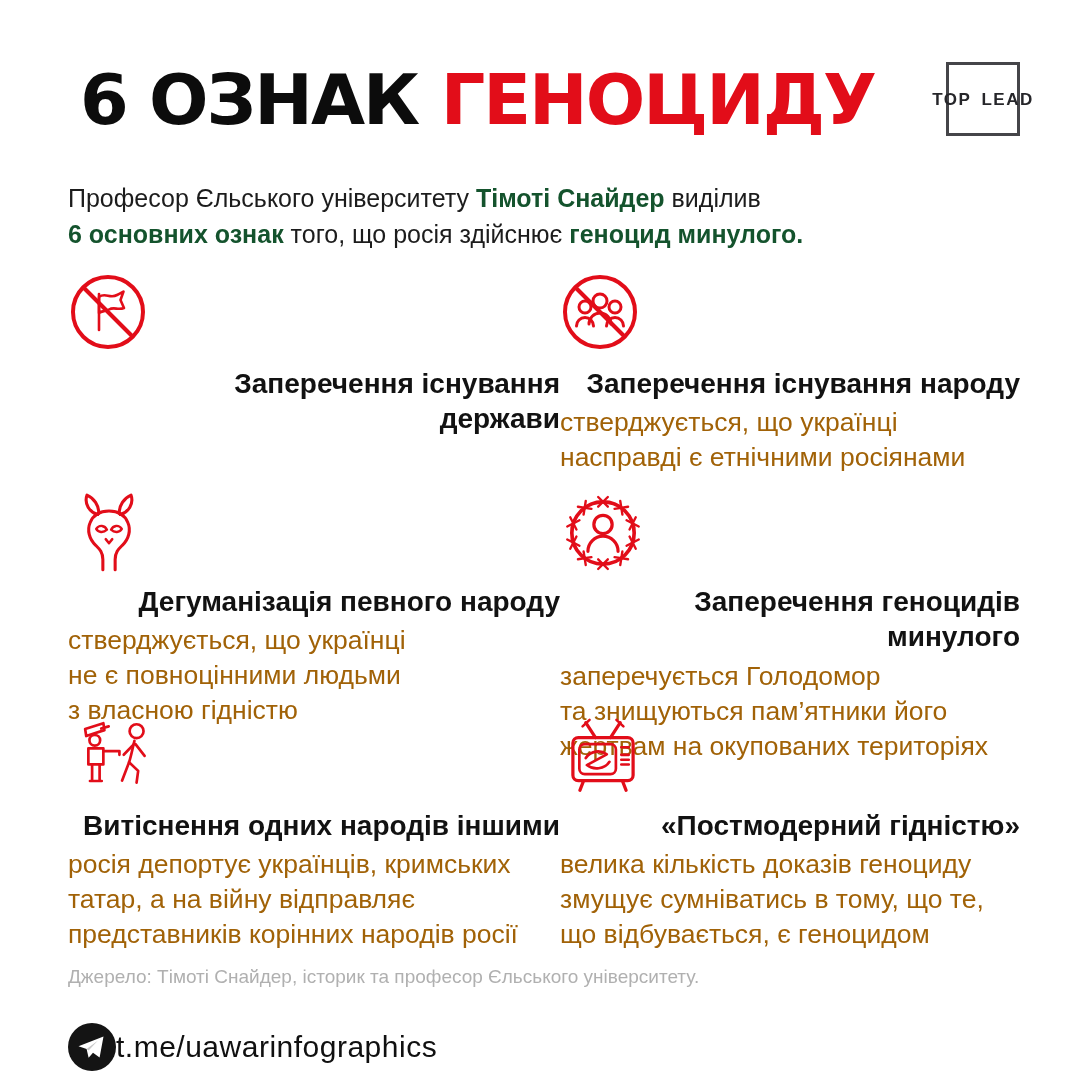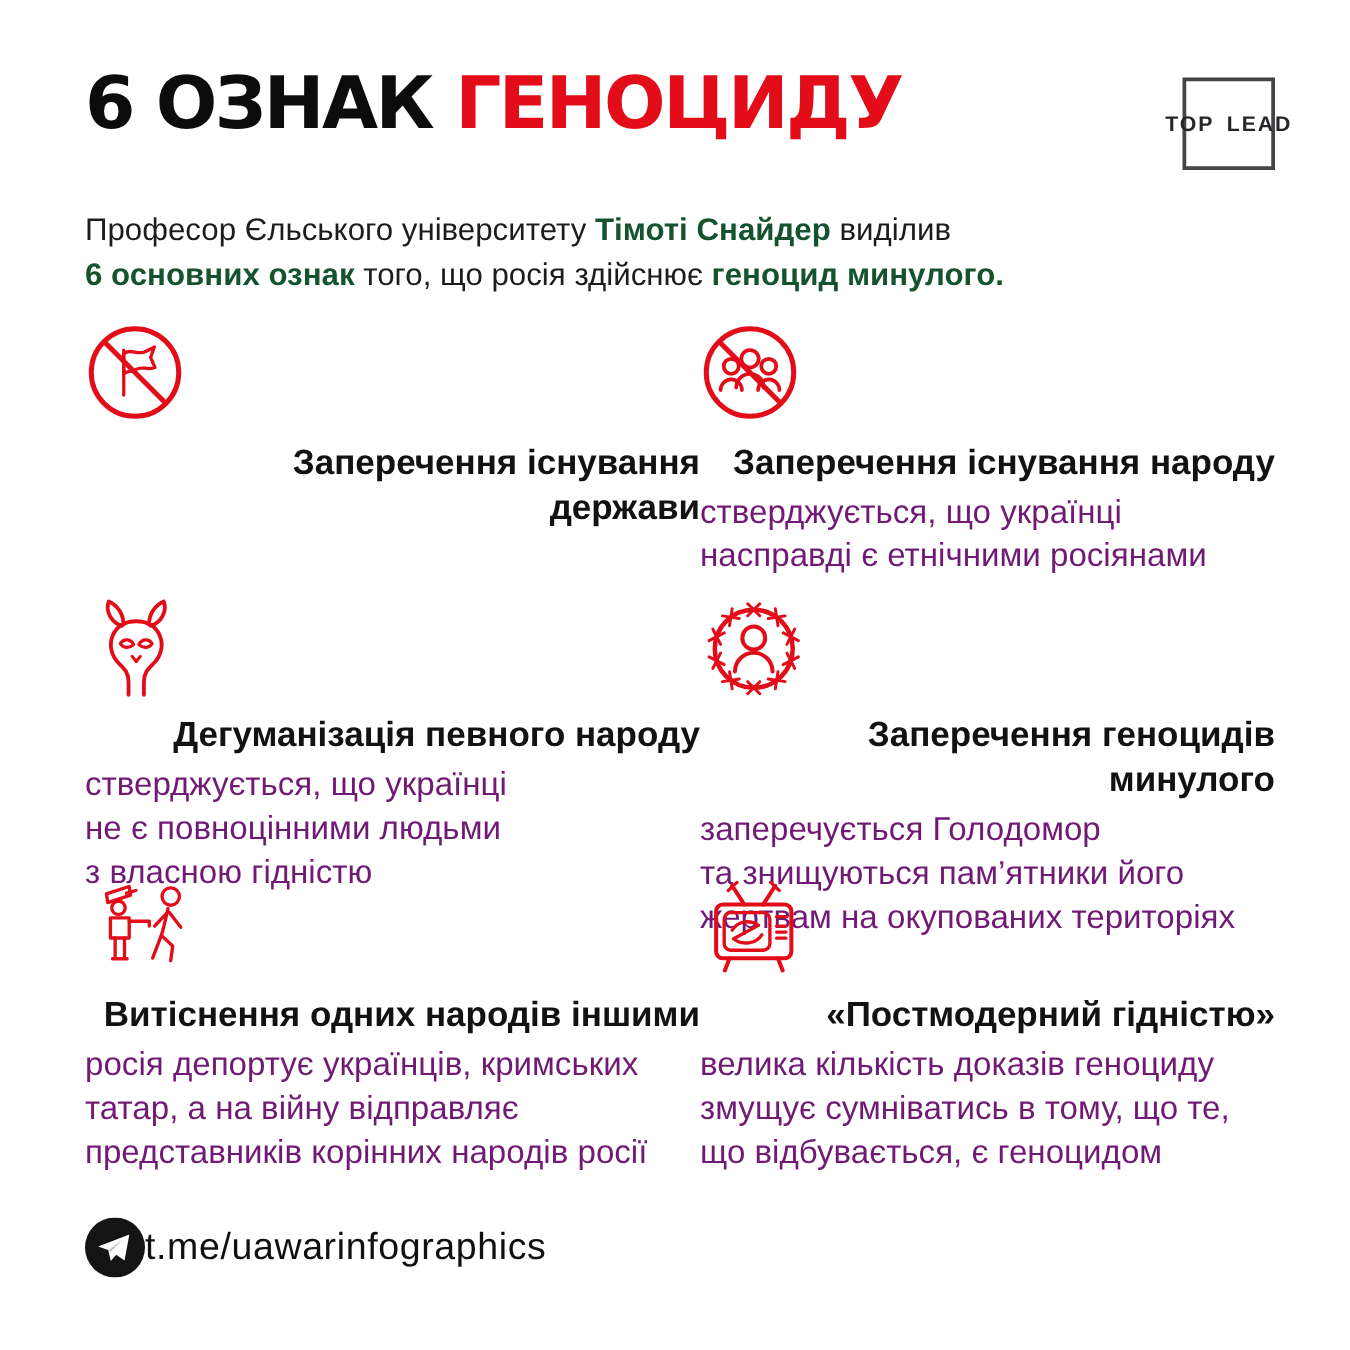--- a/index.html
+++ b/index.html
@@ -4,38 +4,38 @@
 <style>
   html,body { margin:0; padding:0; background:#fff; }
   .page {
     width:1080px; height:1080px; box-sizing:border-box;
     padding:52px 60px 0 68px; background:#ffffff; overflow:hidden;
     font-family:"Liberation Sans", sans-serif; color:#1f1f1f;
   }
   
   .header { display:flex; justify-content:space-between; align-items:flex-start; }
   .title {
-    margin:0; font-family:"DejaVu Sans", sans-serif; font-weight:bold;
-    font-size:58px; line-height:1.05; letter-spacing:-2px; color:#0c0c0c; white-space:nowrap;
+    margin:12px; font-family:"DejaVu Sans", sans-serif; font-weight:bold;
+    font-size:70px; line-height:1.05; letter-spacing:-2px; color:#0c0c0c; white-space:nowrap;
   }
   .title .red { color:var(--accent,#e20d19); }
   .logo-box {
     width:68px; height:68px; border:3px solid #454549; margin-top:10px; flex-shrink:0;
     display:flex; align-items:center; justify-content:center; gap:5px;
   }
   .logo-text { font-size:17px; font-weight:bold; letter-spacing:1.5px; color:#26262a; line-height:1; }
   .logo-divider { width:44px; height:2px; background:var(--logo-divider,#b45fb8); }
   
   .intro { margin-top:30px; font-size:25px; line-height:1.44; color:#1c1c1c; max-width:780px; }
   .intro b { font-weight:bold; color:#14532d; }
   
   .grid { margin-top:20px; display:grid; grid-template-columns:492px 460px; grid-template-rows:218px 224px auto; }
   .card-icon { height:94px; display:flex; align-items:flex-start; }
   .card h2 { margin:0; font-size:28px; line-height:1.28; font-weight:bold; color:#121212; white-space:pre-line;text-align:right; }
-  .card p  { margin:4px 0 0; font-size:26.5px; line-height:1.32; color:#701a75; white-space:pre-line; }
+  .card p  { margin:4px 0 0; font-size:26.5px; line-height:1.32; color:#a16207; white-space:pre-line; }
   .icn { fill:none; stroke:var(--accent,#e20d19); stroke-linecap:round; stroke-linejoin:round; }
   
   .source { margin-top:14px; font-size:19px; color:var(--muted,#b0b0b0); }
   .footer { margin-top:35px; display:flex; align-items:center; cursor:pointer; }
   .footer-handle { font-size:30px; color:#101010; letter-spacing:0.5px; }
 </style>
 </head>
 <body>
 
 <div class="page">
@@ -161,20 +161,21 @@
         </svg>
       </div>
       <h2>«Постмодерний гідністю»</h2>
       <p>велика кількість доказів геноциду
 змущує сумніватись в тому, що те,
 що відбувається, є геноцидом</p>
     </div>
 
   </div>
 
+  <div class="source">Джерело: Тімоті Снайдер, історик та професор Єльського університету.</div>
 
   <div class="footer">
     <svg width="48" height="48" viewBox="0 0 48 48">
       <circle cx="24" cy="24" r="24" fill="#141414"></circle>
       <path d="M35.5,13.5 L10.5,23.2 L18.6,26 L20.6,34.8 L25,29.8 L31.6,34.4 Z" fill="#ffffff"></path>
       <path d="M18.6,26 L30,17.5 L20.6,27.5 Z" fill="#c9c9c9"></path>
     </svg>
     <span class="footer-handle">t.me/uawarinfographics</span>
   </div>
 

